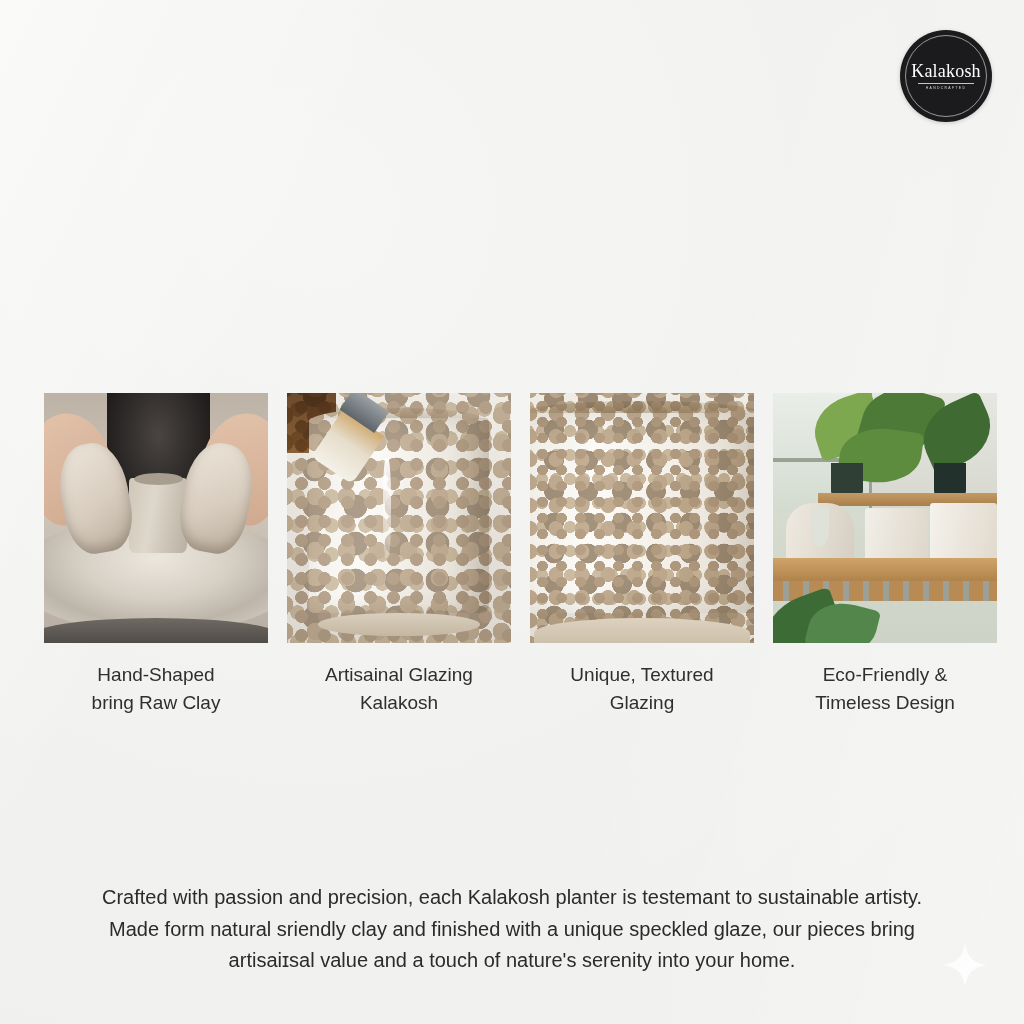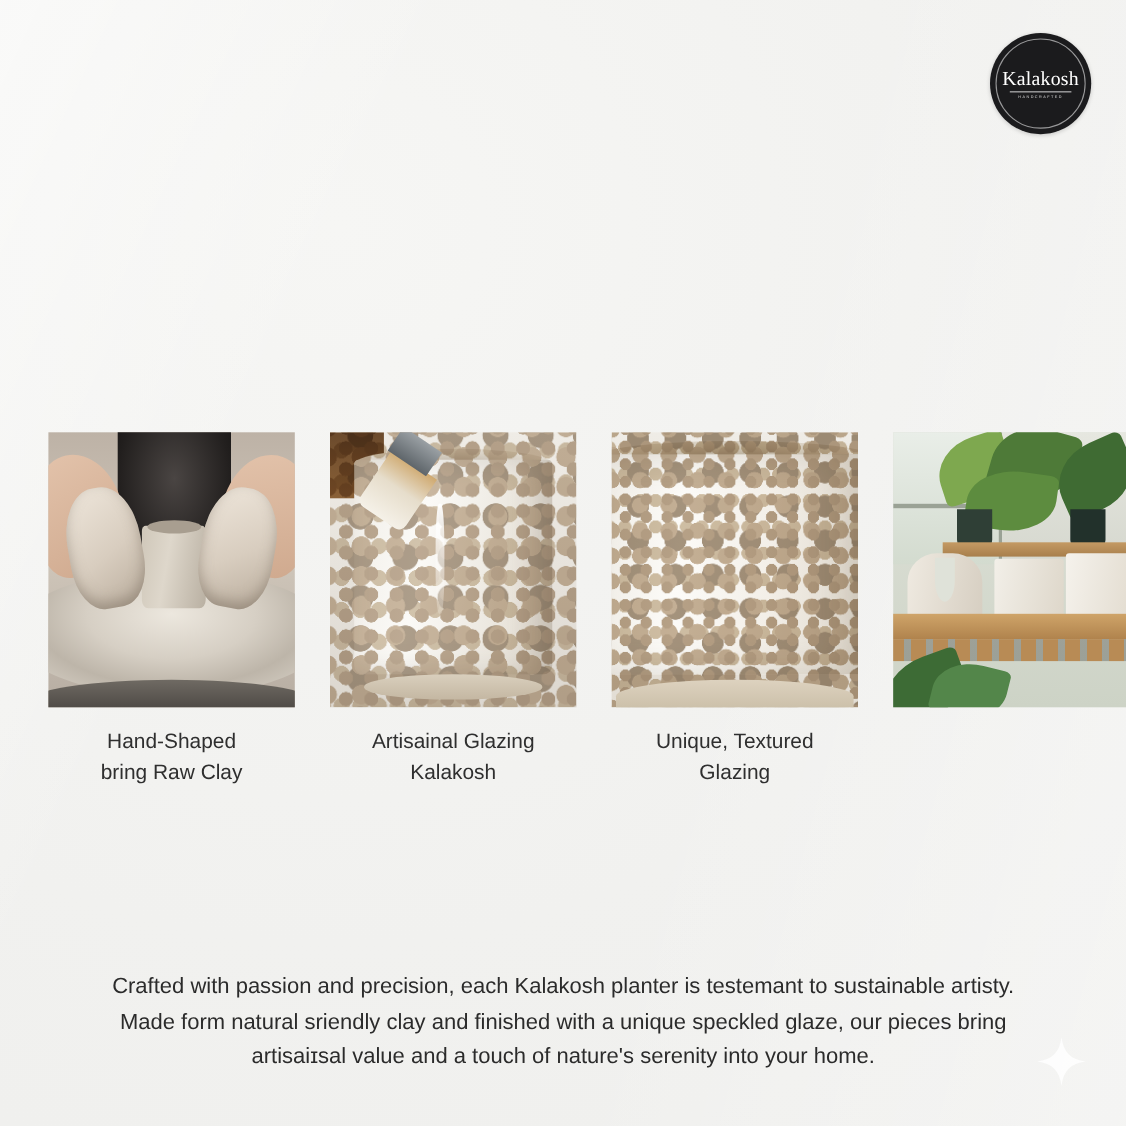--- a/index.html
+++ b/index.html
@@ -66,21 +66,21 @@
     font-family:"Liberation Serif", serif;
     font-size:74px; line-height:1;
     color:#1a1a1a;
     letter-spacing:0.5px;
   }
 
   
   .gallery {
     position:absolute; top:393px; left:44px;
     width:936px;
-    display:flex; gap:32px;
+    display:flex; gap:19px;
   }
   .card { width:224px; }
   .photo {
     width:224px; height:250px;
     overflow:hidden; position:relative;
     background:#ded9d2;
   }
   .caption {
     margin-top:18px;
     text-align:center;
@@ -361,20 +361,24 @@
         <div class="potA"></div>
           <div class="potB"></div>
         <div class="shelfTop"></div>
         <div class="uvase"></div>
         <div class="vmid"></div>
         <div class="vbig"></div>
         <div class="shelf"></div>
         <div class="leafA"></div>
           <div class="leafB"></div>
       </div>
+      <div class="caption">
+        <span>Eco-Friendly &amp;</span><br>
+        <span>Timeless Design</span>
+      </div>
     </div>
 
   </div>
 
   <div class="paragraph">
     <span>Crafted with passion and precision, each Kalakosh planter is testemant to sustainable artisty.</span>
     <span>Made form natural sriendly clay and finished with a unique speckled glaze, our pieces bring</span>
     <span>artisaiɪsal value and a touch of nature's serenity into your home.</span>
   </div>
 

